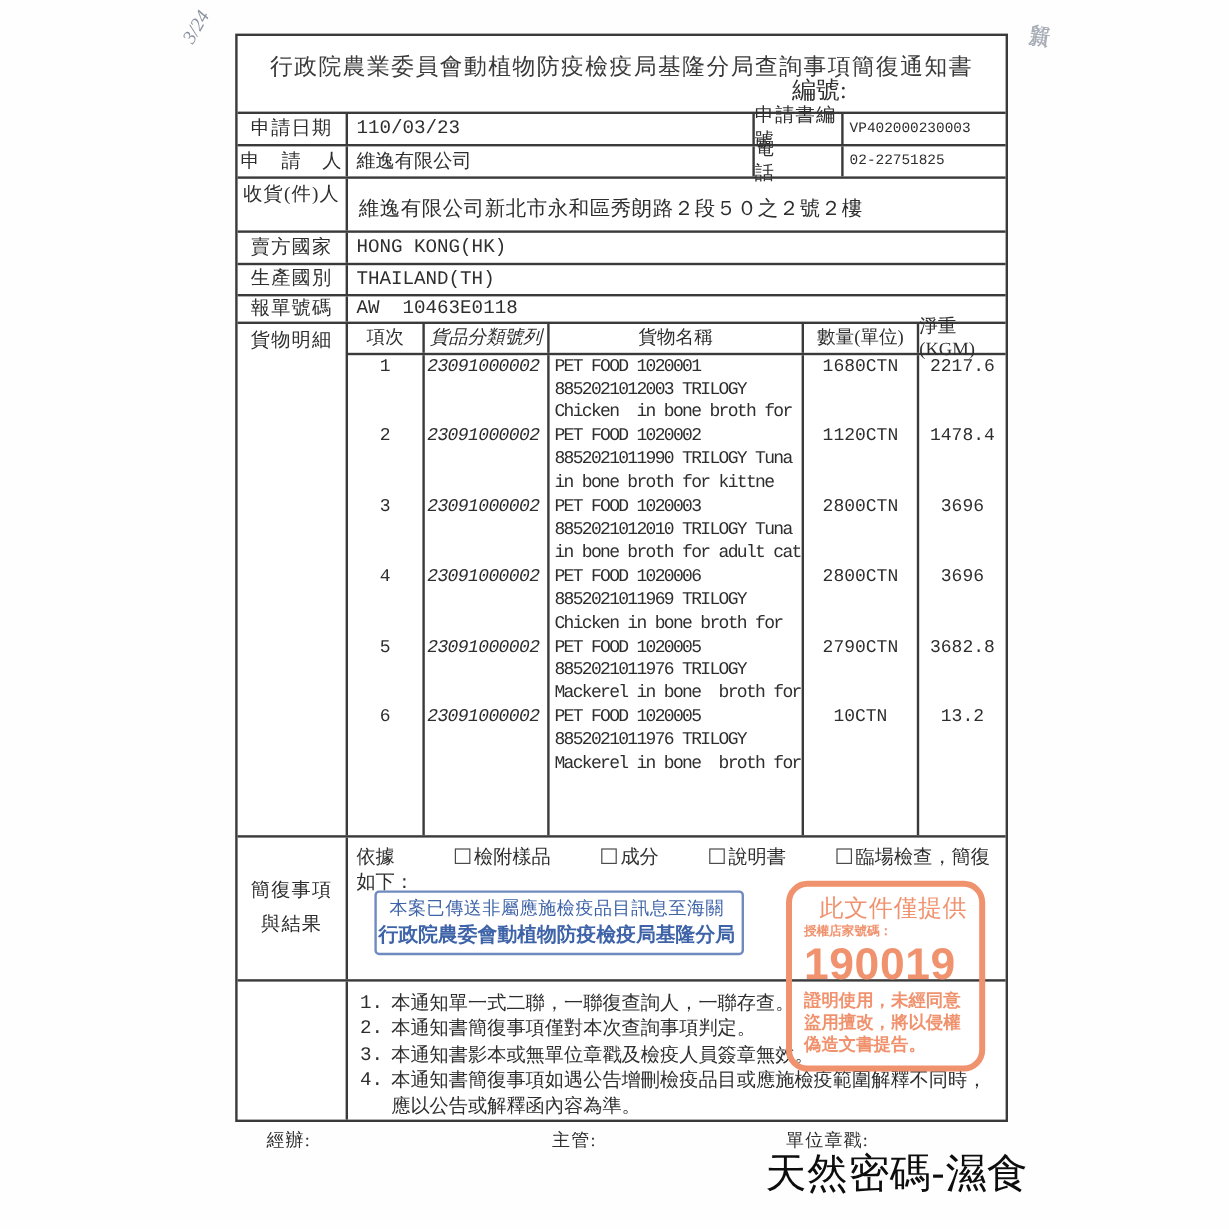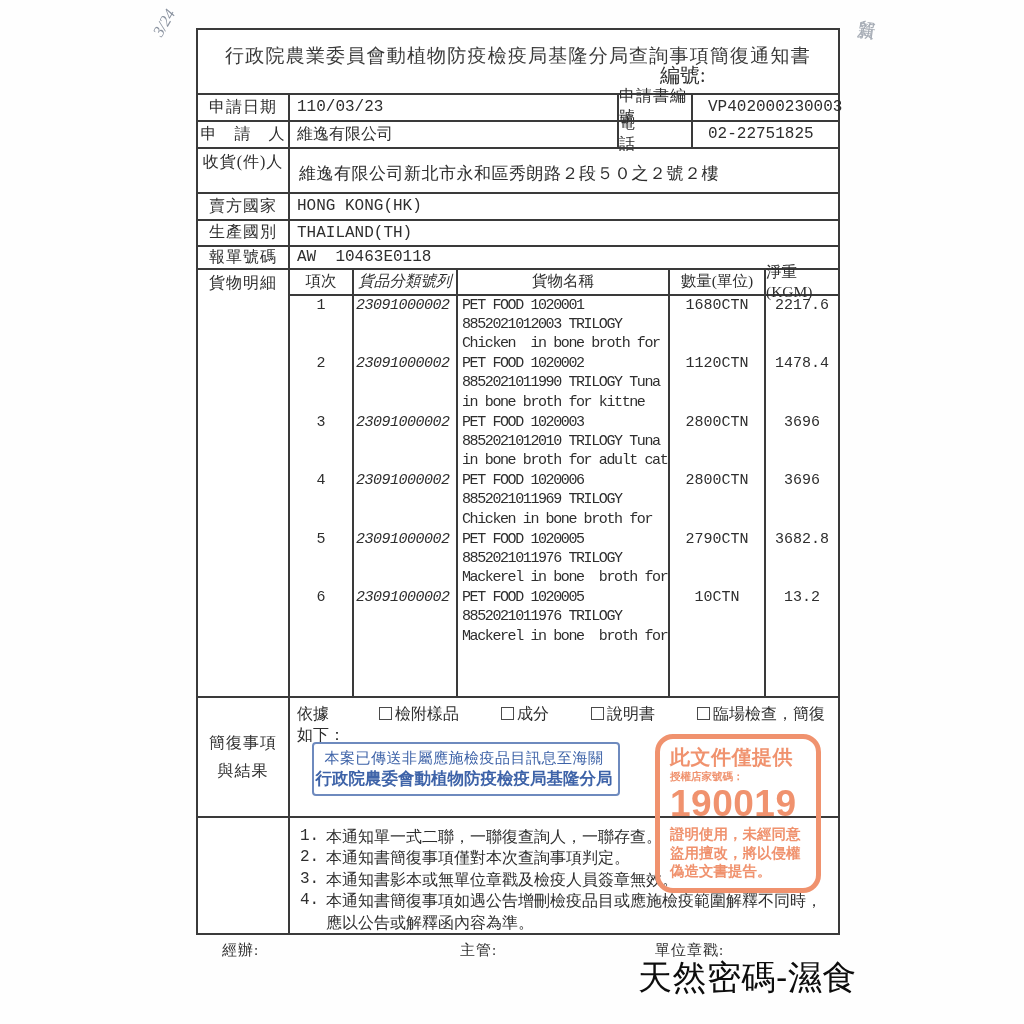--- a/index.html
+++ b/index.html
@@ -26,21 +26,21 @@
   .label-col{
     width:92px;box-sizing:border-box;border-right:2px solid #3a3a3a;flex:none;
     display:flex;align-items:center;justify-content:center;font-size:16px;letter-spacing:1px;
     text-align:center;
   }
   .val{flex:1;display:flex;align-items:center;padding-left:7px;font-size:16px;}
   .mid-label{
     width:76px;box-sizing:border-box;border-left:2px solid #3a3a3a;border-right:2px solid #3a3a3a;
     flex:none;display:flex;align-items:center;justify-content:center;font-size:16px;letter-spacing:1px;
   }
-  .val2{width:130px;flex:none;display:flex;align-items:center;padding-left:15px;font-size:16px;}
+  .val2{width:130px;flex:none;display:flex;align-items:center;padding-left:5px;font-size:12px;}
   .h27{height:27px;} .h45{height:45px;} .h26{height:26px;} .h23{height:23px;}
   .top-align{align-items:flex-start;padding-top:3px;}
   .consignee-val{flex:1;display:flex;align-items:flex-end;padding:0 0 7px 9px;font-size:17px;letter-spacing:0.5px;text-align:right;}
   
   .goods-sec{height:428px;}
   .goods-table{flex:1;display:flex;flex-direction:column;}
   .ghead{display:flex;height:26px;border-bottom:2px solid #3a3a3a;box-sizing:border-box;flex:none;}
   .gh{display:flex;align-items:center;justify-content:center;font-size:15.5px;box-sizing:border-box;}
   .gbody{flex:1;display:flex;}
   .gcol{box-sizing:border-box;display:flex;flex-direction:column;}
@@ -65,21 +65,21 @@
     color:#3e63a8;text-align:center;background:transparent;
   }
   .bs1{font-size:15px;letter-spacing:0.5px;line-height:1.35;}
   .bs2{font-size:16.5px;font-weight:bold;line-height:1.3;}
   
   .orange-stamp{
     position:absolute;left:655px;top:734px;width:166px;box-sizing:border-box;
     border:5px solid #f0926e;border-radius:18px;padding:6px 10px 7px 10px;
     color:#f0926e;background:transparent;font-family:"Liberation Sans","DejaVu Sans",sans-serif;
   }
-  .os-title{font-size:20px;font-weight:bold;line-height:24px;letter-spacing:0.5px;}
+  .os-title{font-size:20px;font-weight:normal;line-height:24px;letter-spacing:0.5px;text-align:right;}
   .os-sub{font-size:10.5px;font-weight:bold;line-height:13px;margin-top:1px;}
   .os-num{font-size:37px;font-weight:bold;line-height:42px;letter-spacing:0.5px;}
   .os-line{font-size:14.5px;font-weight:bold;line-height:18.5px;}
   
   .notes-sec{flex:1;}
   .notes-body{flex:1;padding:8px 4px 0 10px;}
   .note{display:flex;font-size:16px;line-height:21.5px;}
   .note-num{width:22px;flex:none;margin-right:4px;}
   .note-text{flex:1;}
   

